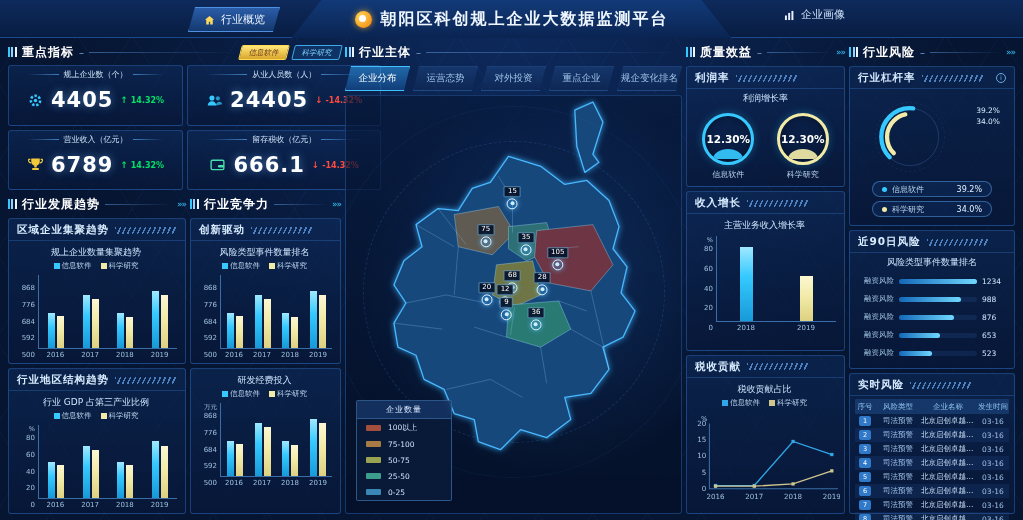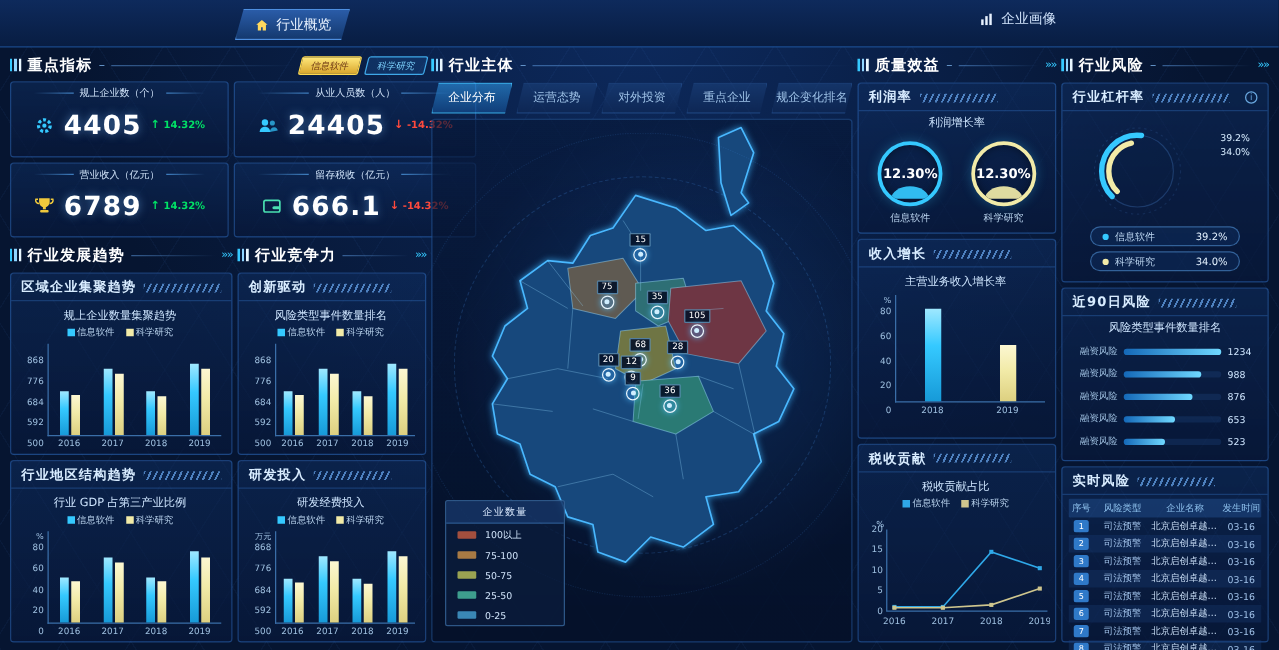--- a/index.html
+++ b/index.html
@@ -137,20 +137,24 @@
 
 <div class="topbar">
   <button class="nav-btn nav-left">
     <span class="nv-icon">
         <svg viewBox="0 0 20 20">
           <path d="M10 3l7 6h-2v7h-4v-4H9v4H5v-7H3z" fill="currentColor"></path>
         </svg>
       </span>
     <span>行业概览</span>
   </button>
+  <div class="title-zone">
+    <span class="logo"></span>
+    <h1 class="app-title">朝阳区科创规上企业大数据监测平台</h1>
+  </div>
   <button class="nav-btn nav-right">
     <span class="nv-icon">
         <svg viewBox="0 0 20 20">
           <rect x="3" y="10" width="3" height="7" fill="currentColor"></rect>
           <rect x="8" y="6" width="3" height="11" fill="currentColor"></rect>
           <rect x="13" y="3" width="3" height="14" fill="currentColor"></rect>
         </svg>
       </span>
     <span>企业画像</span>
   </button>
@@ -402,24 +406,20 @@
                     <div class="c-x">2016</div>
                     <div class="c-x">2017</div>
                     <div class="c-x">2018</div>
                     <div class="c-x">2019</div>
                   </div>
                 </div>
               </div>
             </div>
         </div>
         <div class="card">
-          <div class="sub-head">
-            <span class="sub-title">研发投入</span>
-            <span class="hatch"></span>
-          </div>
           <div class="chart-host" id="ch-comp1">
               <div class="c-title">研发经费投入</div>
               <div class="legend">
                 <span class="lg-item">
                   <span class="lg-sq" style="background: rgb(53, 201, 255);"></span>
                   <span>信息软件</span>
                 </span>
                 <span class="lg-item">
                   <span class="lg-sq" style="background: rgb(242, 235, 168);"></span>
                   <span>科学研究</span>

